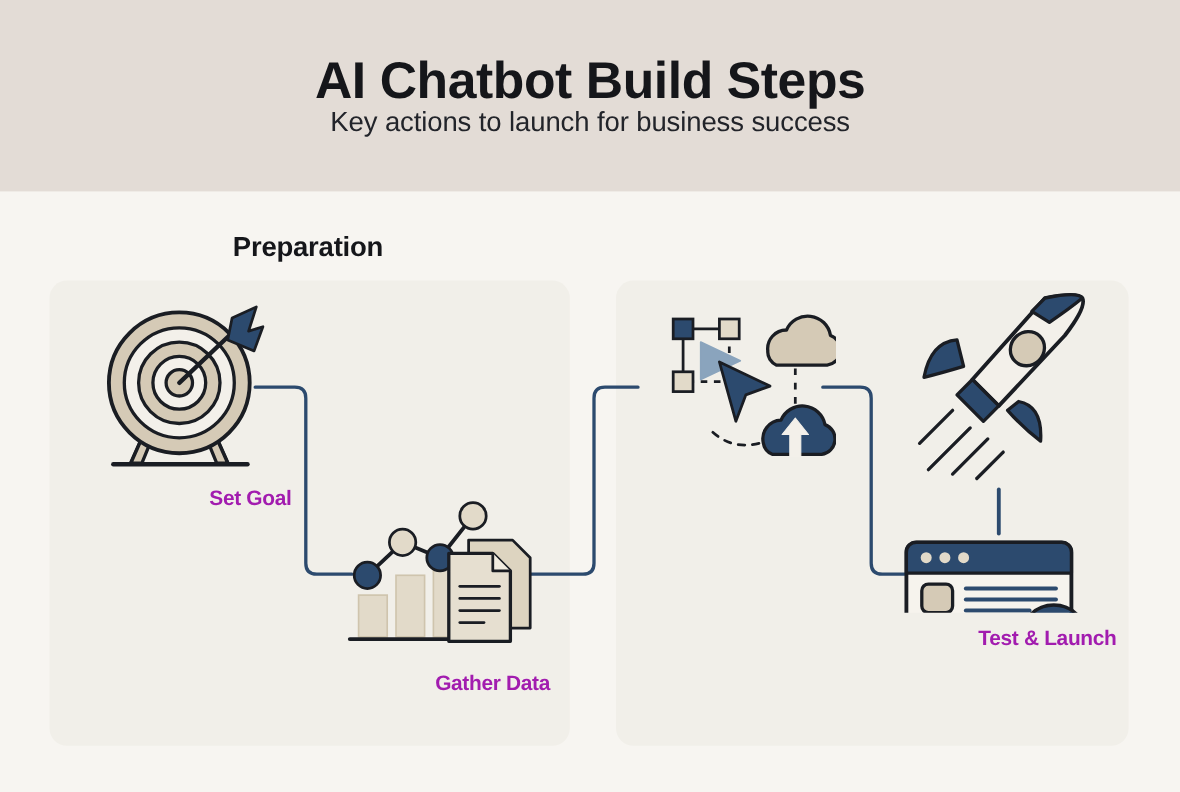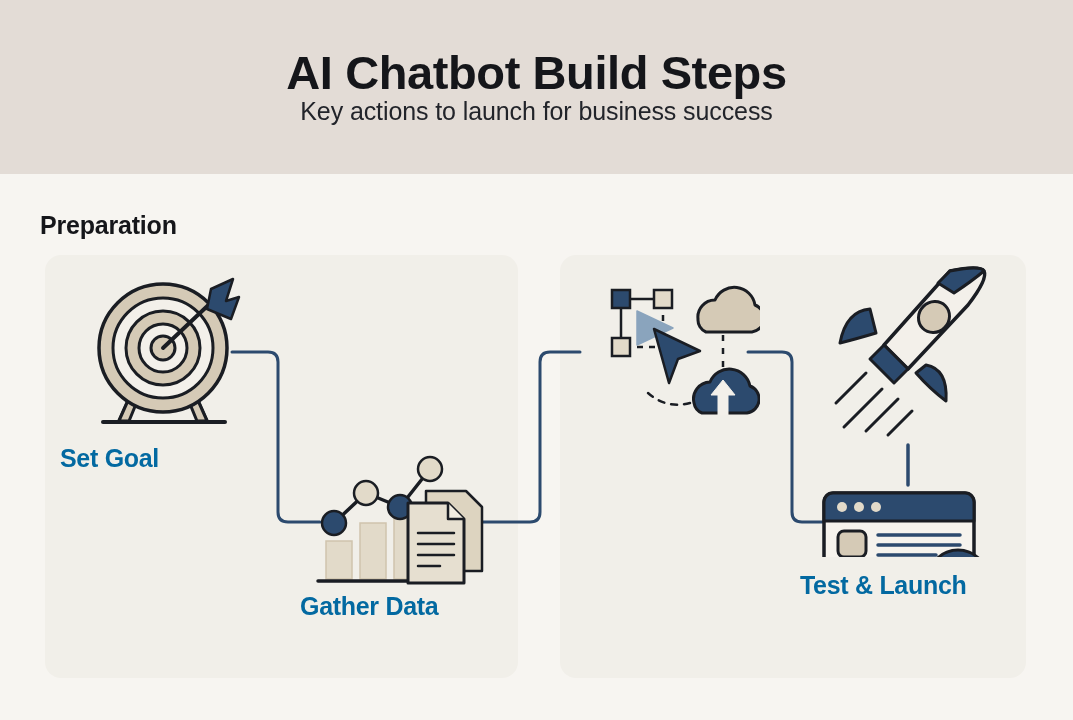--- a/index.html
+++ b/index.html
@@ -24,54 +24,54 @@
     letter-spacing:-0.4px; line-height:1.05;
   }
   .subtitle {
     font-size:25px; font-weight:400; color:#22242a;
     letter-spacing:-0.1px;text-align:right;
   }
 
   
   .section-heading {
     position:absolute; font-size:25px; font-weight:bold;
-    color:#15161a; letter-spacing:-0.2px; 
+    color:#15161a; letter-spacing:-0.2px; text-align:center;
   }
   #heading-prep { left:40px; top:211px; width:480px; }
   #heading-impl { left:560px; top:211px; width:466px; }
 
   
   .card {
     position:absolute; background:#f1efe9; border-radius:16px;
   }
   #card-prep { left:45px; top:255px; width:473px; height:423px; }
   #card-impl { left:560px; top:255px; width:466px; height:423px; }
 
   
   #connectors {
     position:absolute; left:0; top:0; width:1073px; height:720px;
     pointer-events:none;
   }
 
   
   .step { position:absolute; }
   .step-label {
-    font-size:25px; font-weight:bold; color:#0369a1;
-    text-align:left; letter-spacing:-0.3px; line-height:1.28;
+    font-size:19px; font-weight:bold; color:#a21caf;
+    text-align:right; letter-spacing:-0.3px; line-height:1.28;
     white-space:pre-line;
   }
 
   #step-goal     { left:60px;  top:275px; width:205px; }
   #step-gather   { left:300px; top:445px; width:200px; }
   #step-platform { left:580px; top:275px; width:190px; }
   #step-launch   { left:800px; top:257px; width:215px; }
 
   .icon-wrap { display:flex; justify-content:center; align-items:center; }
   .label-goal     { margin-top:12px; }
-  .label-gather   { margin-top:0; }
+  .label-gather   { margin-top:20px; }
   .label-platform { margin-top:10px; }
   .label-launch   { margin-top:12px; }
 </style>
 </head>
 <body>
 
 <div id="infographic">
 
   <div class="header-band">
     <div class="main-title">AI Chatbot Build Steps</div>

